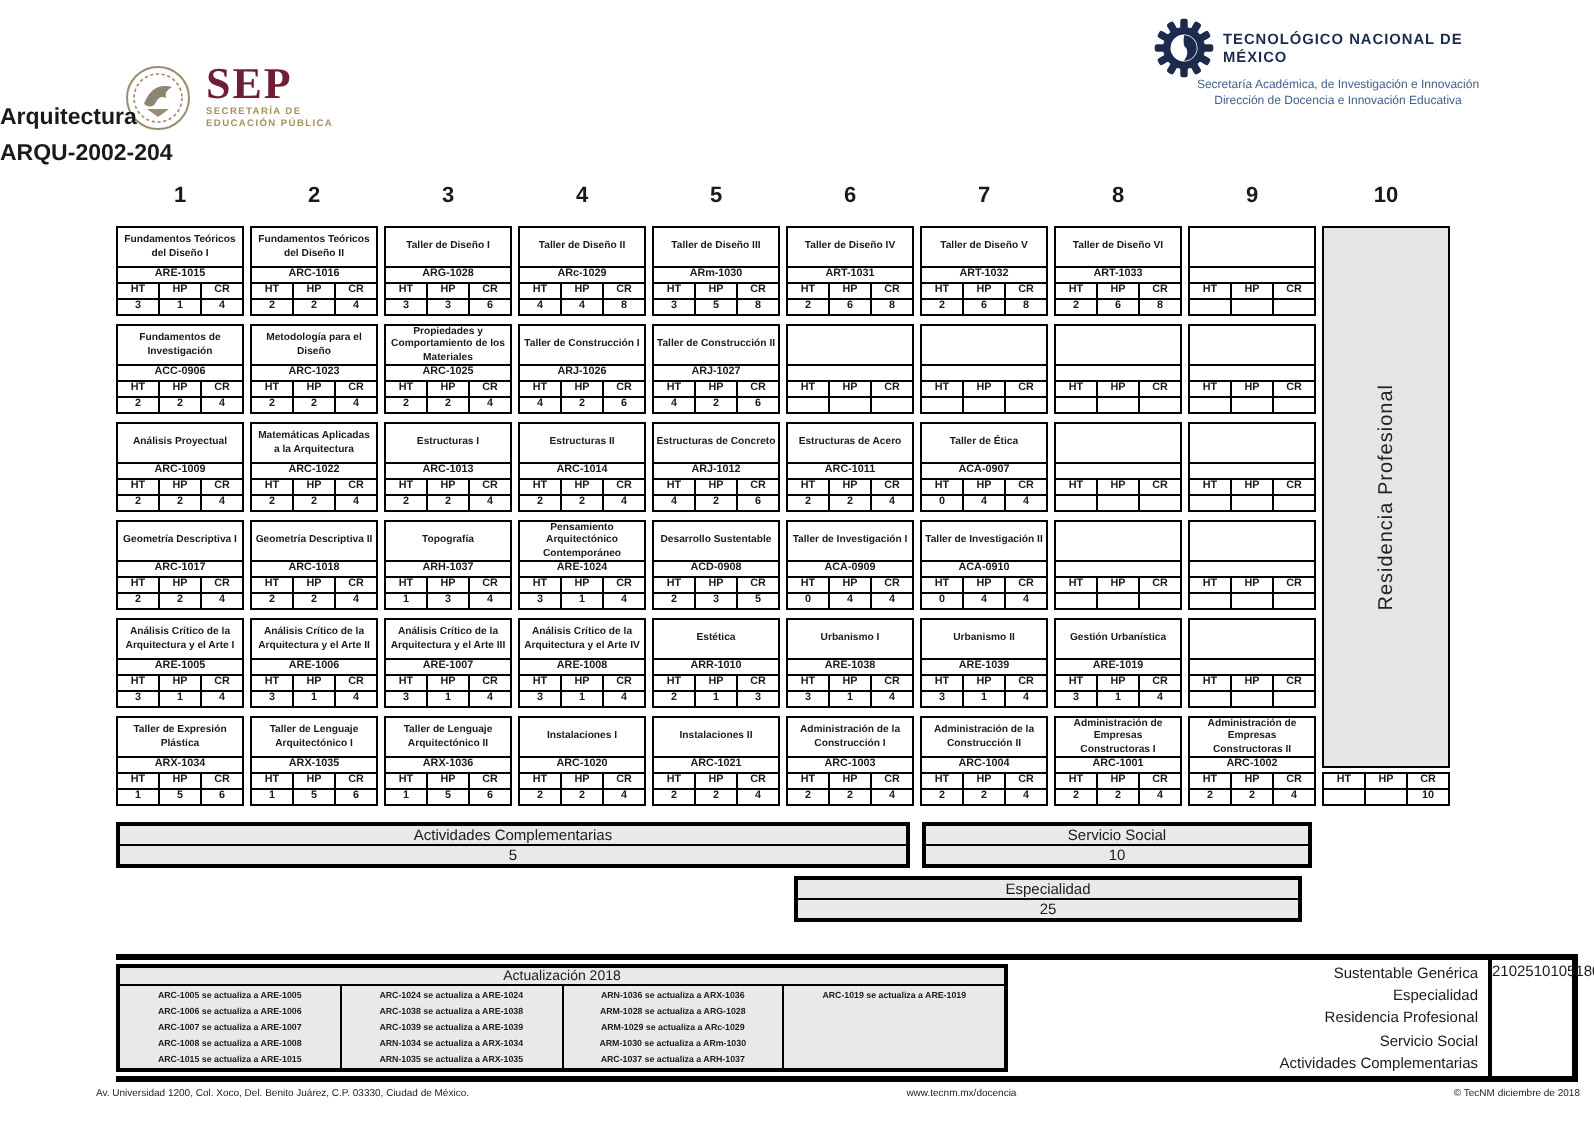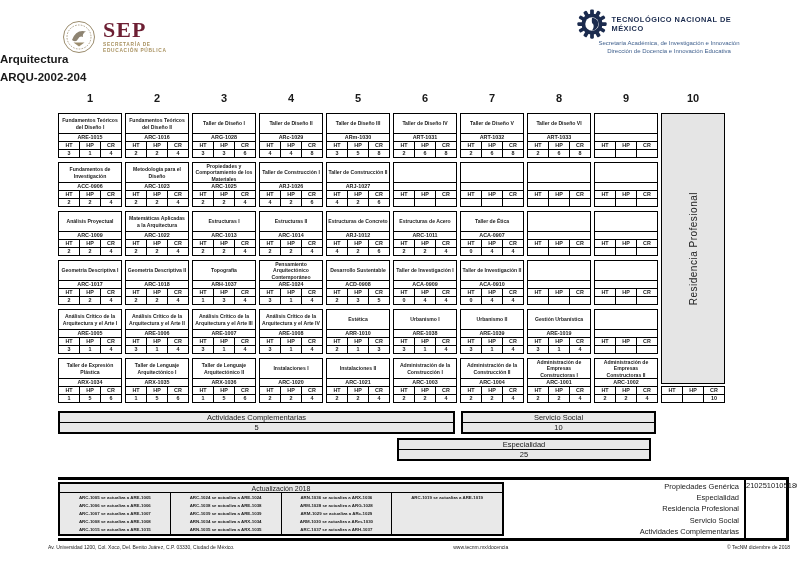--- a/index.html
+++ b/index.html
@@ -1,20 +1,20 @@
 <!DOCTYPE html>
 <html><head>
 <meta charset="utf-8">
 <style>
   * { margin:0; padding:0; box-sizing:border-box; }
   body { background:#888; font-family:"Liberation Sans", sans-serif; }
   .page { position:relative; width:797px; height:563px; background:#fff; color:#1a1a1a; overflow:hidden; margin:0 auto; }
 
   
-  .sep-block { position:absolute; left:62px; top:20px; display:flex; align-items:flex-start;justify-content:center; }
+  .sep-block { position:absolute; left:62px; top:32px; display:flex; align-items:flex-start;justify-content:center; }
   .sep-text { margin-left:7px; }
   .sep-name { font-family:"Liberation Serif", serif; font-weight:bold; font-size:22px; line-height:20px; color:#6d1f33; letter-spacing:1px; }
   .sep-sub { margin-top:2px; width:70px; font-size:4.8px; line-height:6px; font-weight:bold; letter-spacing:0.7px; color:#a8915f; }
 
   .tecnm-block { position:absolute; left:545px; top:8px; width:248px; }
   .tecnm-top { display:flex; align-items:center; justify-content:center; }
   .tecnm-name { margin-left:5px; font-size:7.4px; font-weight:bold; letter-spacing:0.5px; color:#1b2b4e; width:150px; }
   .tecnm-sub { text-align:center; font-size:6px; line-height:7.5px; color:#41618e; }
 
   .doc-title { position:absolute; left:0; width:100%; text-align:left; font-weight:bold; font-size:11.5px; }
@@ -1067,21 +1067,21 @@
             <div class="actual-row">ARM-1030 se actualiza a ARm-1030</div>
             <div class="actual-row">ARC-1037 se actualiza a ARH-1037</div>
           </div>
           <div class="actual-col">
             <div class="actual-row">ARC-1019 se actualiza a ARE-1019</div>
           </div>
         </div>
     </div>
     <div class="totals">
       <div class="tlabels" id="total-labels">
-          <div class="trow">Propiedades Genérica</div>
+          <div class="trow">Sustentable Genérica</div>
           <div class="trow">Especialidad</div>
           <div class="trow">Residencia Profesional</div>
           <div class="trow">Servicio Social</div>
           <div class="trow">Actividades Complementarias</div>
         </div>
       <div class="tvals" id="total-values">
           <div class="trow">210</div>
           <div class="trow">25</div>
           <div class="trow">10</div>
           <div class="trow">10</div>

